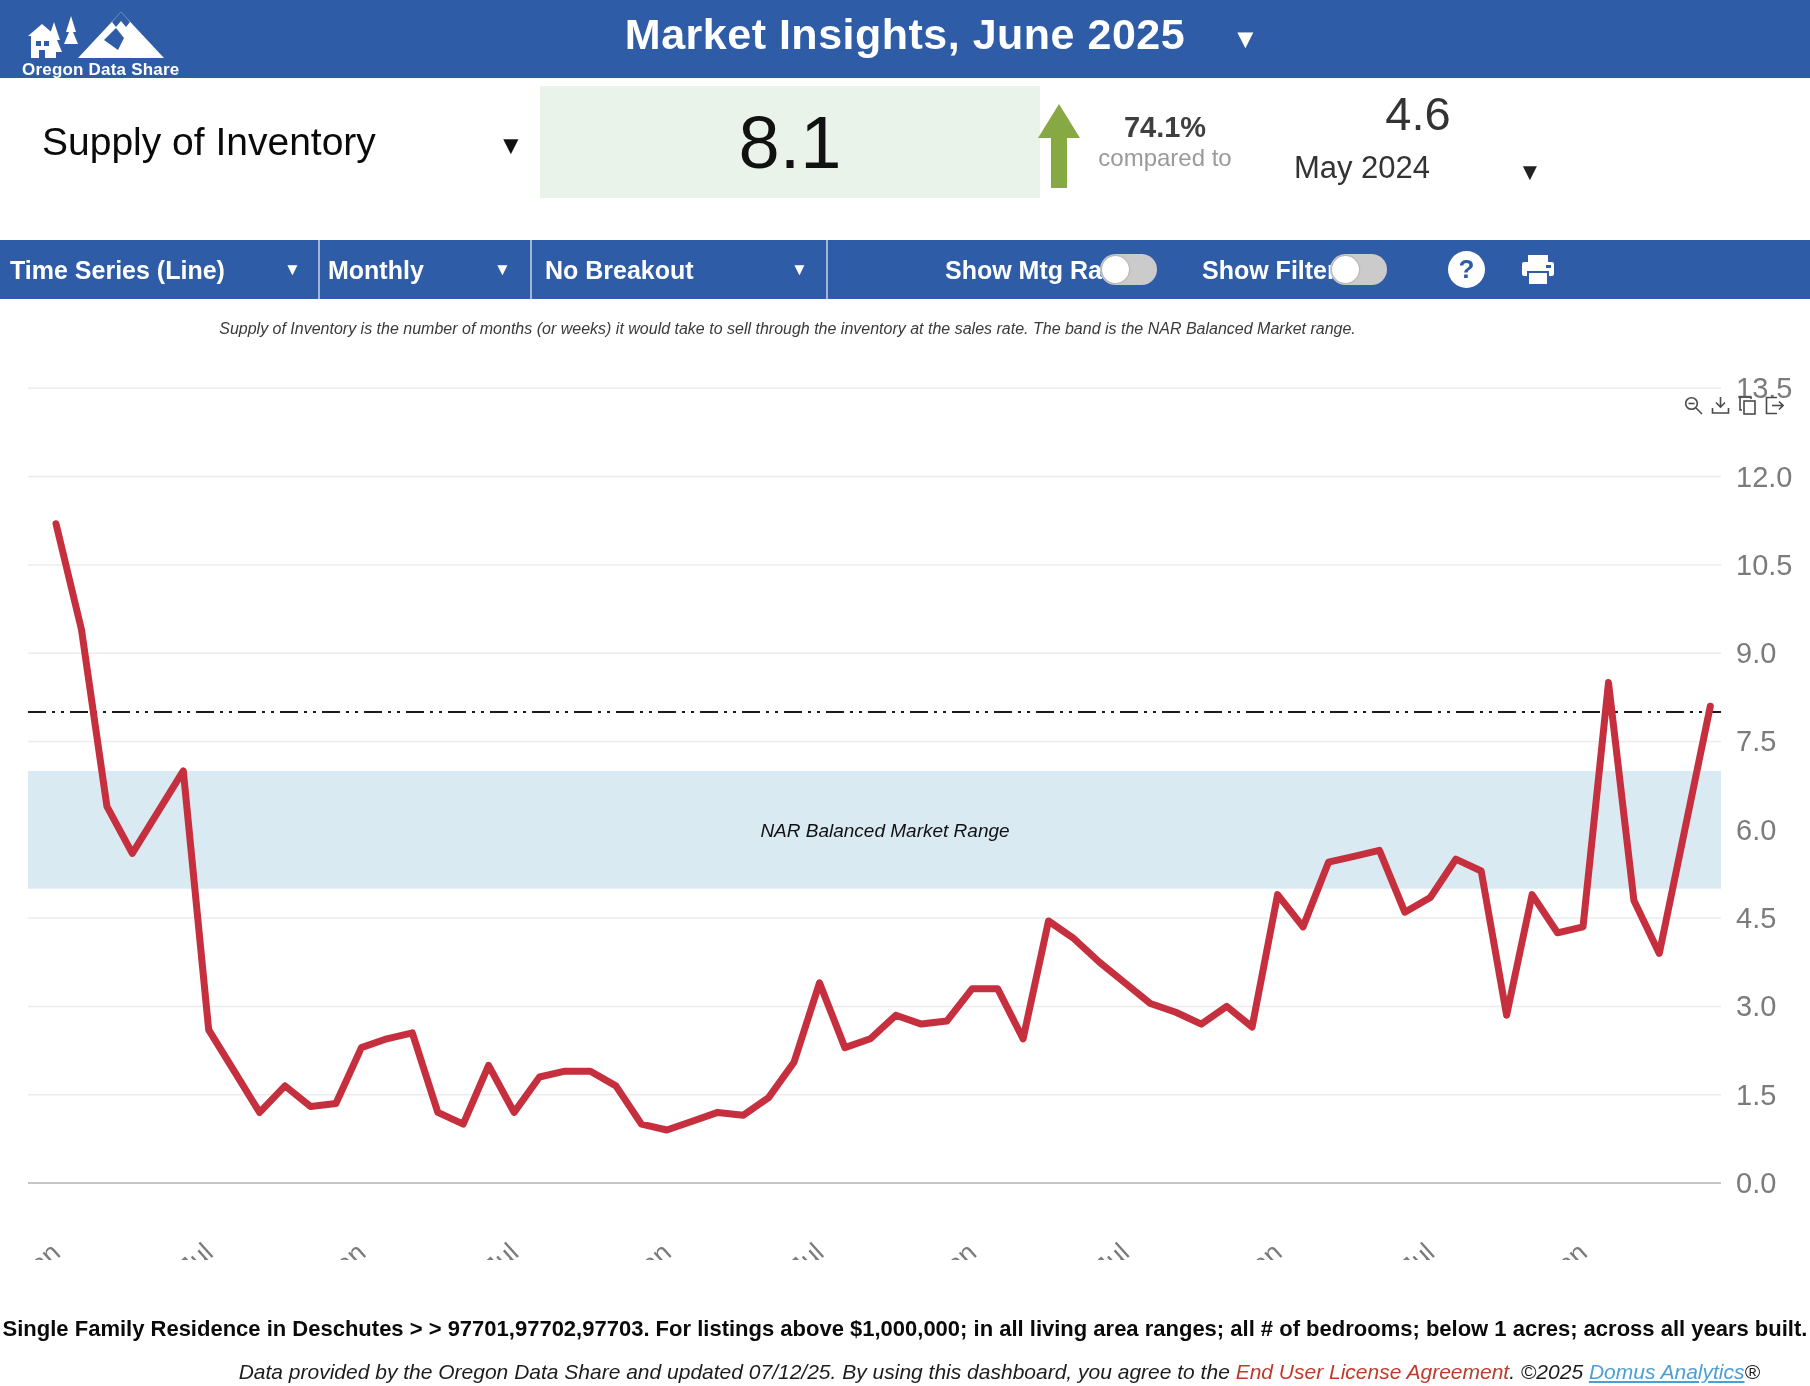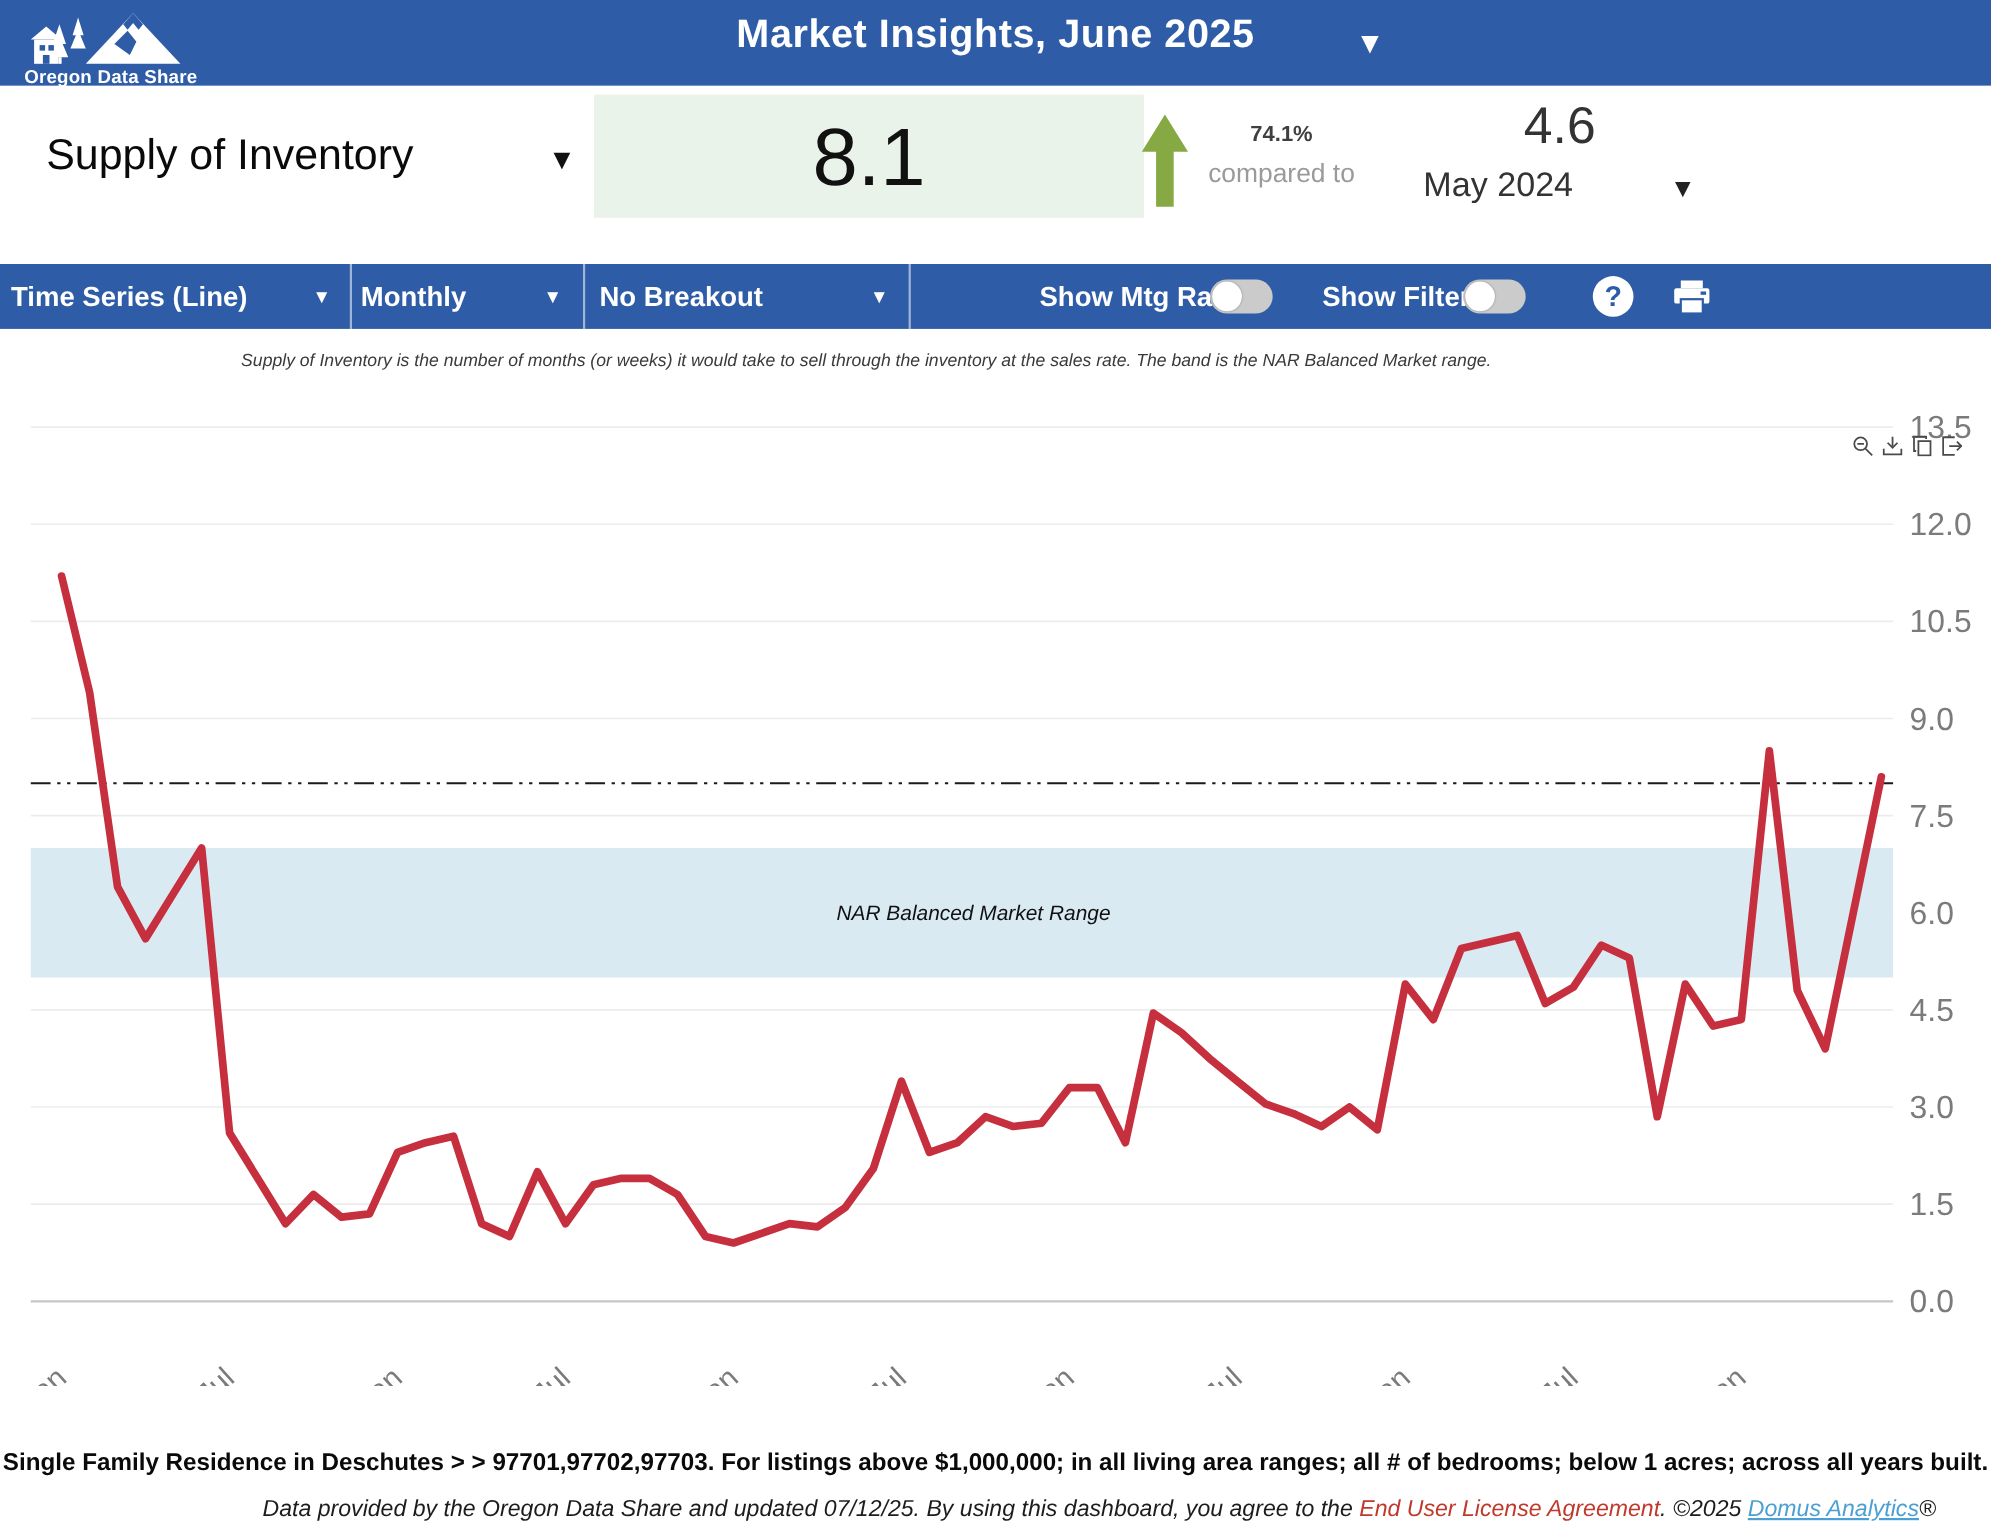--- a/index.html
+++ b/index.html
@@ -5,31 +5,31 @@
   * { margin:0; padding:0; box-sizing:border-box; }
   html,body { background:#ffffff; }
   body { font-family:"Liberation Sans", sans-serif; }
   #page { position:relative; width:1810px; height:1386px; background:#fff; overflow:hidden; }
 
   
   .header { position:absolute; left:0; top:0; width:1810px; height:78px; background:#2e5ca6; }
   .logo-block { position:absolute; left:20px; top:2px; width:170px; height:76px; }
   .logo-art { position:absolute; left:6px; top:4px; }
   .logo-text { position:absolute; left:2px; top:58px; width:170px; color:#ffffff; font-weight:bold; font-size:17px; letter-spacing:.2px; }
-  .app-title { position:absolute; left:0; right:0; top:10px; text-align:center; color:#fff; font-size:36px; font-weight:bold; letter-spacing:.5px; }
+  .app-title { position:absolute; left:0; right:0; top:10px; text-align:center; color:#fff; font-size:43px; font-weight:bold; letter-spacing:.5px; }
   .title-caret { position:absolute; left:1232px; top:24px; color:#fff; font-size:27px; cursor:pointer; }
 
   
   .kpi-row { position:absolute; left:0; top:78px; width:1810px; height:162px; background:#fff; }
   .metric-select { position:absolute; left:10px; top:42px; font-size:39px; font-weight:500; color:#0a0a0a; cursor:pointer;margin-left:32px; }
   .metric-caret { position:absolute; left:498px; top:52px; font-size:26px; color:#111; cursor:pointer; }
   .kpi-box { position:absolute; left:540px; top:8px; width:500px; height:112px; background:#e9f3e9; display:flex; align-items:center; justify-content:center; }
   .kpi-value { font-size:74px; color:#111; }
   .up-arrow { position:absolute; left:1036px; top:24px; }
-  .pct-change { position:absolute; left:1080px; top:33px; width:170px; text-align:center; font-size:20px; font-weight:bold; color:#3f3f3f; }
+  .pct-change { position:absolute; left:1080px; top:33px; width:170px; text-align:center; font-size:29px; font-weight:bold; color:#3f3f3f; }
   .compared-to { position:absolute; left:1080px; top:66px; width:170px; text-align:center; font-size:24px; color:#9a9a9a; }
   .prior-value { position:absolute; left:1298px; top:8px; width:240px; text-align:center; font-size:47px; color:#333; }
   .prior-period { position:absolute; left:1262px; top:72px; width:200px; text-align:center; font-size:31px; color:#333; }
   .prior-caret { position:absolute; left:1518px; top:80px; font-size:24px; color:#222; cursor:pointer; }
 
   
   .toolbar { position:absolute; left:0; top:240px; width:1810px; height:59px; background:#2e5ca6; color:#fff; }
   .tb-label { position:absolute; top:16px; font-size:25px; font-weight:bold; cursor:pointer; }
   .tb-caret { position:absolute; top:20px; font-size:17px; color:#fff; cursor:pointer; }
   .tb-sep { position:absolute; top:0; width:2px; height:59px; background:rgba(255,255,255,.55); }

